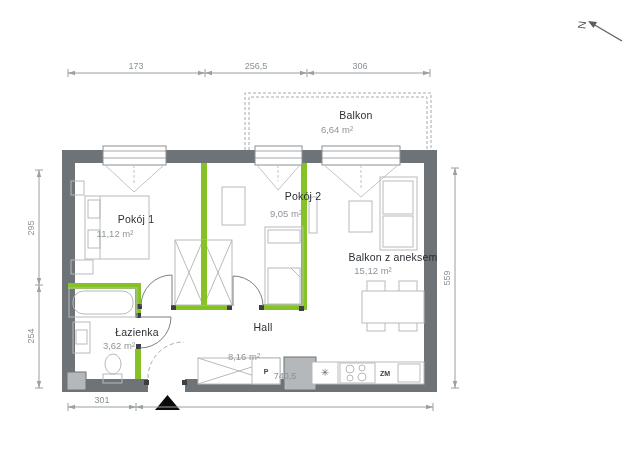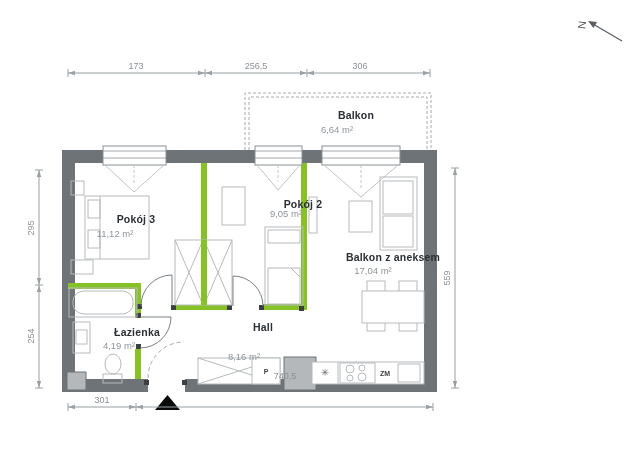--- a/index.html
+++ b/index.html
@@ -17,21 +17,21 @@
   .doordash{fill:none;stroke:#9aa0a3;stroke-width:0.9;stroke-dasharray:4 3;}
   .dim{stroke:var(--dimension);stroke-width:1;fill:none;}
   .dimarrow{fill:var(--dimension);}
   .post{fill:#3c4043;}
   .balc{fill:none;stroke:#a6abae;stroke-width:1;stroke-dasharray:3 2;}
   .shaft{fill:#b4b8ba;stroke:#6d7377;stroke-width:1;}
   .ent{fill:#0b0b0b;}
   .compass{stroke:#5a5f63;stroke-width:1.3;fill:none;}
   .compassfill{fill:#5a5f63;}
   .lbl{position:absolute;transform:translate(-50%,-50%);white-space:nowrap;line-height:1;}
-  .room{font-size:10.5px;font-weight:700;color:var(--label_text);letter-spacing:0.2px;padding-left:36px;}
+  .room{font-size:10.5px;font-weight:400;color:var(--label_text);letter-spacing:0.2px;padding-left:36px;}
   .area{font-size:9.5px;color:var(--area_text);}
   .dimtxt{font-size:9px;color:#8b9196;}
   .rot{transform:translate(-50%,-50%) rotate(-90deg);}
   .fixt{font-size:7px;font-weight:700;color:#3c4043;}
   .star{font-size:10px;color:#6d7377;font-family:"DejaVu Sans", sans-serif;}
   .ntxt{font-size:11px;fill:#5a5f63;font-family:"Liberation Sans",sans-serif;}
 </style>
 </head>
 <body>
 
@@ -233,31 +233,31 @@
     <polygon class="dimarrow" points="433,407 426,404.8 426,409.2"></polygon>
   </g>
 
   <g>
     <line class="compass" x1="622" y1="41" x2="593" y2="24"></line>
     <polygon class="compassfill" points="588,21 597,22 593.5,28"></polygon>
     <text class="ntxt" x="578" y="31" transform="rotate(97 583 26)">N</text>
   </g>
 </svg>
 
-  <div class="lbl room" style="left:118px;top:219px">Pokój 3</div>
+  <div class="lbl room" style="left:118px;top:219px">Pokój 1</div>
   <div class="lbl area" style="left:115px;top:234px">11,12 m²</div>
 
-  <div class="lbl room" style="left:285px;top:204px">Pokój 2</div>
+  <div class="lbl room" style="left:285px;top:196px">Pokój 2</div>
   <div class="lbl area" style="left:286px;top:214px">9,05 m²</div>
 
   <div class="lbl room" style="left:375px;top:257px">Balkon z aneksem</div>
-  <div class="lbl area" style="left:373px;top:271px">17,04 m²</div>
+  <div class="lbl area" style="left:373px;top:271px">15,12 m²</div>
 
   <div class="lbl room" style="left:119px;top:332px">Łazienka</div>
-  <div class="lbl area" style="left:119px;top:346px">4,19 m²</div>
+  <div class="lbl area" style="left:119px;top:346px">3,62 m²</div>
 
   <div class="lbl room" style="left:245px;top:327px">Hall</div>
   <div class="lbl area" style="left:244px;top:357px">8,16 m²</div>
 
   <div class="lbl room" style="left:338px;top:115px">Balkon</div>
   <div class="lbl area" style="left:337px;top:130px">6,64 m²</div>
 
   <div class="lbl fixt" style="left:266px;top:371px">P</div>
   <div class="lbl fixt" style="left:385px;top:373px">ZM</div>
   <div class="lbl star" style="left:325px;top:373px">✳</div>

